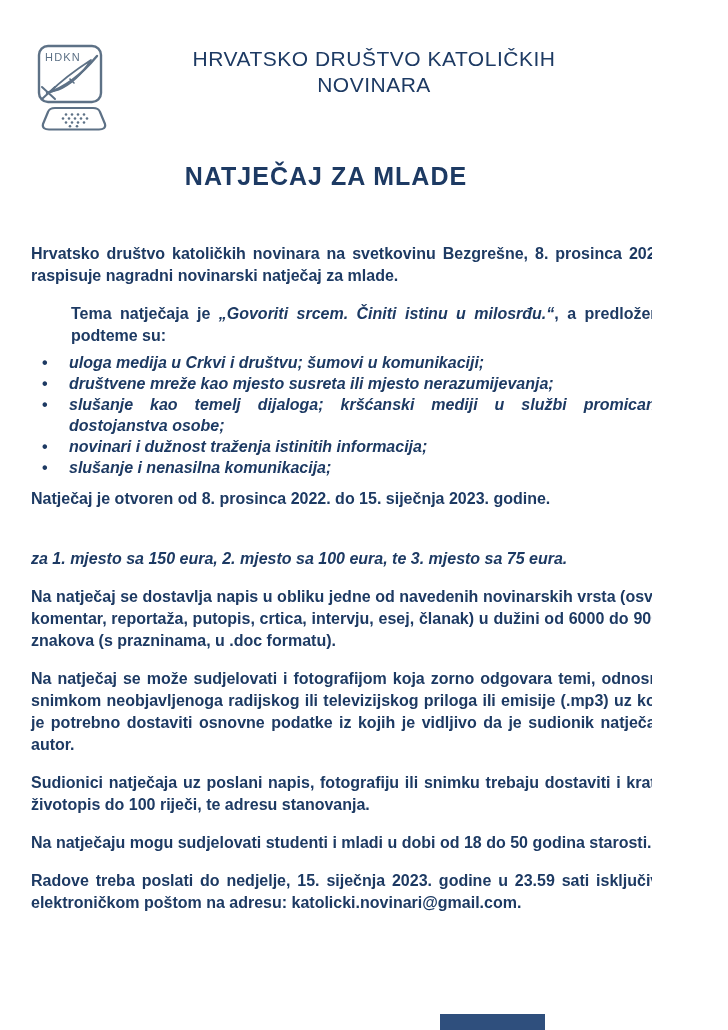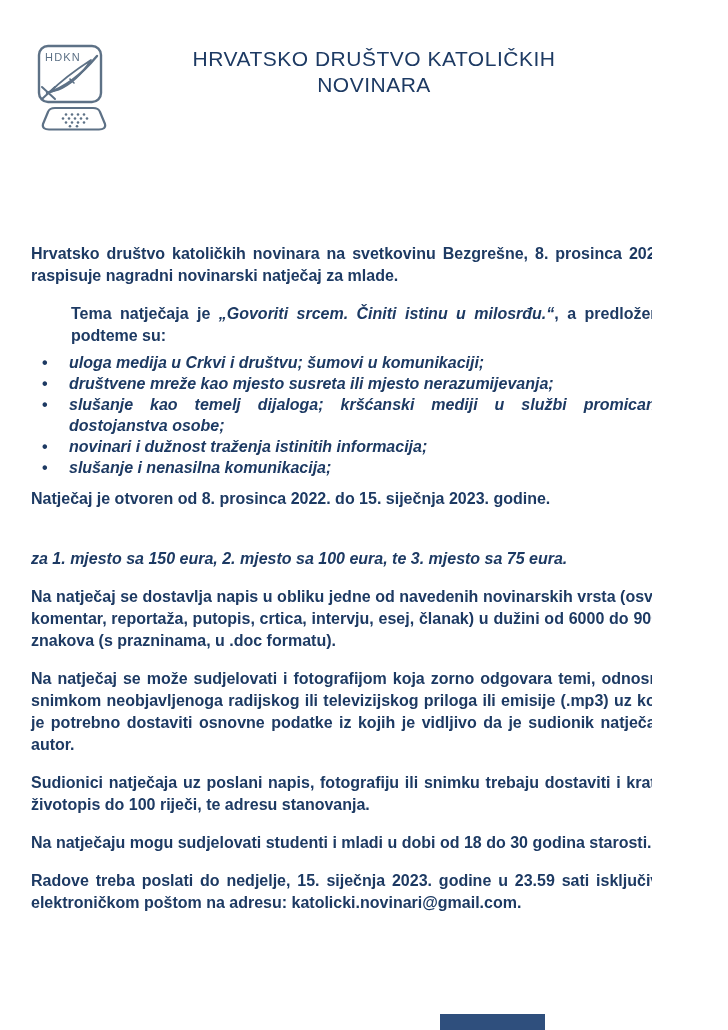--- a/index.html
+++ b/index.html
@@ -95,20 +95,21 @@
         <circle cx="34" cy="83.3" r="1.3"></circle>
           <circle cx="41" cy="83.3" r="1.3"></circle>
       </g>
 
       <text x="9" y="18" fill="#5d7186" font-size="11" letter-spacing="1.2" font-family="Liberation Sans, sans-serif">HDKN</text>
     </svg>
   </div>
 
   <h1 class="org-name">HRVATSKO DRUŠTVO KATOLIČKIH NOVINARA</h1>
 
+  <h2 class="doc-title">NATJEČAJ ZA MLADE</h2>
 
   <main class="doc-body">
 
     <p>Hrvatsko društvo katoličkih novinara na svetkovinu Bezgrešne, 8. prosinca 2022. raspisuje nagradni novinarski natječaj za mlade.</p>
 
     <p class="theme"><span>Tema natječaja je </span><em class="quote">„Govoriti srcem. Činiti istinu u milosrđu.“</em><span>, a predložene podteme su:</span></p>
 
     <ul class="subtopics">
       <li>uloga medija u Crkvi i društvu; šumovi u komunikaciji;</li>
       <li>društvene mreže kao mjesto susreta ili mjesto nerazumijevanja;</li>
@@ -120,21 +121,21 @@
     <p>Natječaj je otvoren od 8. prosinca 2022. do 15. siječnja 2023. godine.</p>
 
     <p><br><em class="italic">za 1. mjesto sa 150 eura, 2. mjesto sa 100 eura, te 3. mjesto sa 75 eura.</em></p>
 
     <p>Na natječaj se dostavlja napis u obliku jedne od navedenih novinarskih vrsta (osvrt, komentar, reportaža, putopis, crtica, intervju, esej, članak) u dužini od 6000 do 9000 znakova (s prazninama, u .doc formatu).</p>
 
     <p>Na natječaj se može sudjelovati i fotografijom koja zorno odgovara temi, odnosno snimkom neobjavljenoga radijskog ili televizijskog priloga ili emisije (.mp3) uz koje je potrebno dostaviti osnovne podatke iz kojih je vidljivo da je sudionik natječaja autor.</p>
 
     <p>Sudionici natječaja uz poslani napis, fotografiju ili snimku trebaju dostaviti i kratki životopis do 100 riječi, te adresu stanovanja.</p>
 
-    <p>Na natječaju mogu sudjelovati studenti i mladi u dobi od 18 do 30 godina starosti.</p>
+    <p>Na natječaju mogu sudjelovati studenti i mladi u dobi od 18 do 50 godina starosti.</p>
 
     <p><span>Radove treba poslati do nedjelje, 15. siječnja 2023. godine u 23.59 sati isključivo elektroničkom poštom na adresu: </span><span>katolicki.novinari@gmail.com</span><span>.</span></p>
 
   </main>
 
   <div class="footer-bar"></div>
 
 </div>
 
 </body></html>

